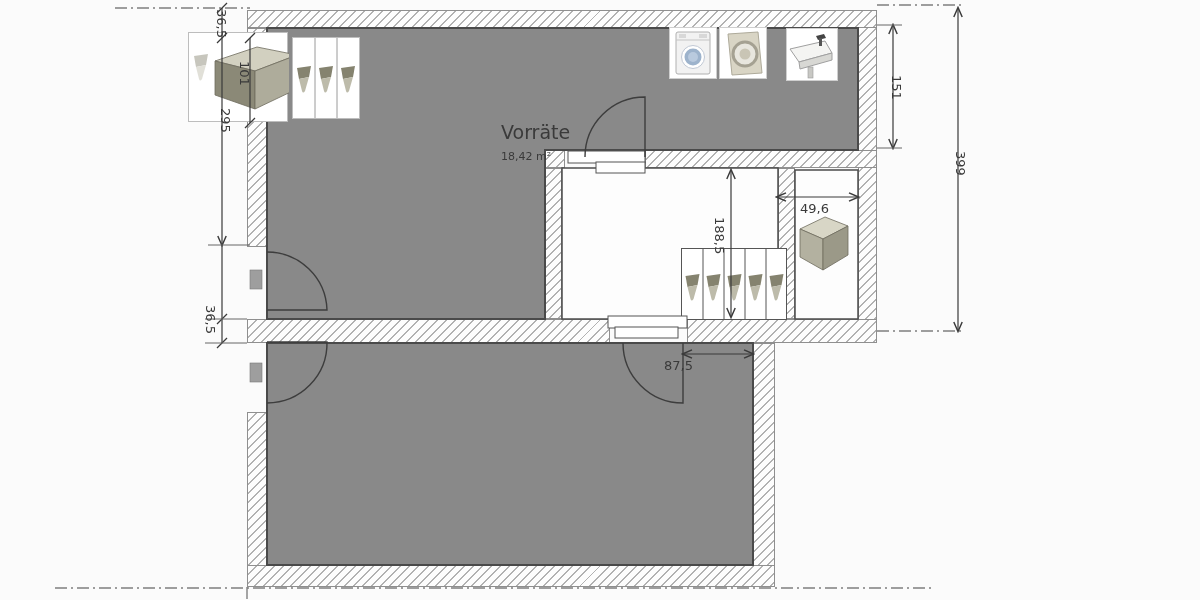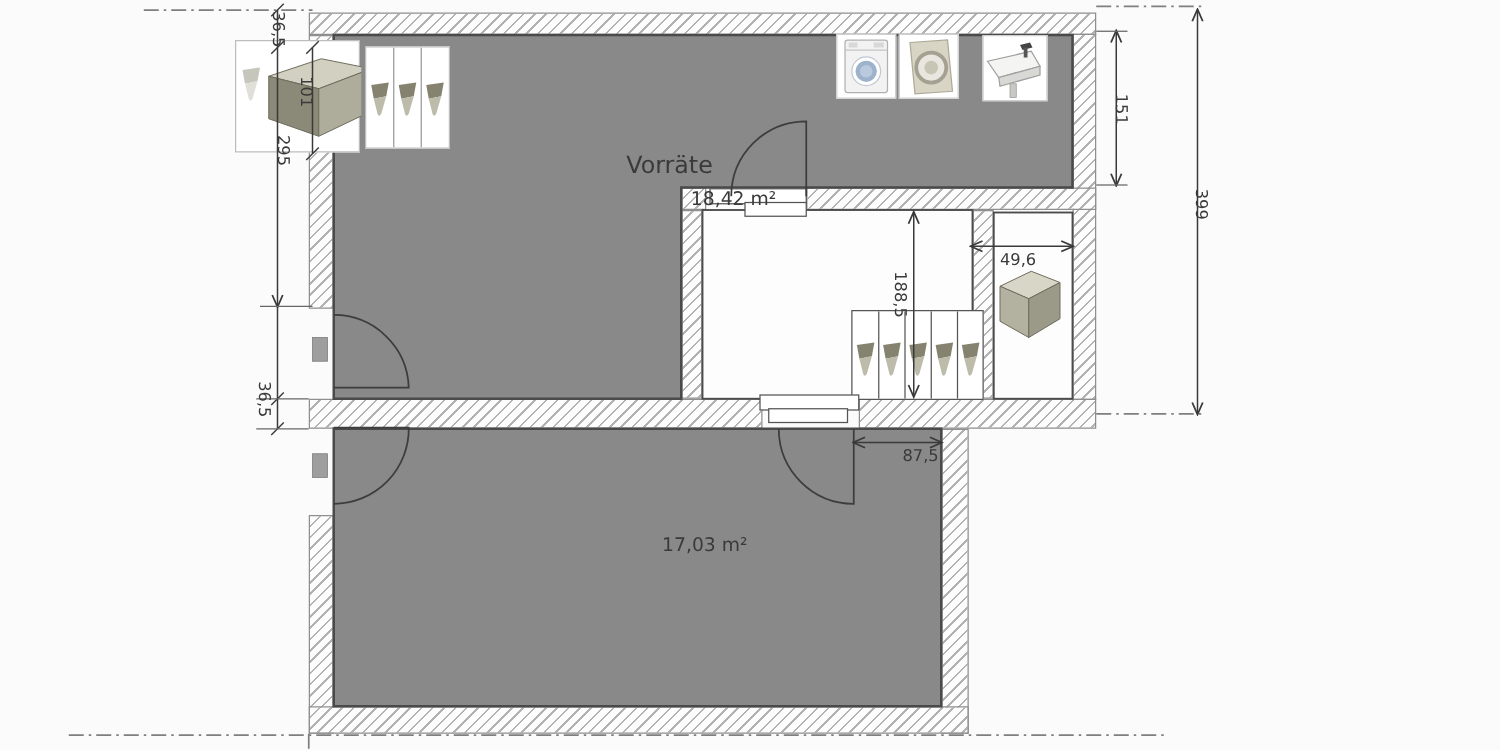--- a/index.html
+++ b/index.html
@@ -8,21 +8,21 @@
   .wall{position:absolute;box-sizing:border-box;border:1px solid #8f8f8f;
         background:repeating-linear-gradient(135deg,#fdfdfd 0px,#fdfdfd 5px,#b2b2b2 5px,#b2b2b2 6.4px);}
   svg.layer{position:absolute;left:0;top:0;width:1200px;height:600px;pointer-events:none;}
   .fbox{position:absolute;box-sizing:border-box;background:#ffffff;border:1px solid #bdbdbd;}
   .fbox svg{position:absolute;left:0;top:0;}
   .shelf{border:1px solid #555;}
   .lbl{position:absolute;white-space:nowrap;color:#3a3a3a;}
   .dim{font-size:13px;}
   .vdim{transform:rotate(90deg);transform-origin:0 0;}
   .room-name{font-size:19px;text-align:left;}
-  .room-area{font-size:15px;text-align:right;}
+  .room-area{font-size:11px;text-align:left;}
 </style>
 </head>
 <body>
 
 <div id="plan">
 
   <div class="wall" style="left:247px;top:10px;width:630px;height:18px;"></div>
   <div class="wall" style="left:858px;top:27px;width:19px;height:293px;"></div>
   <div class="wall" style="left:247px;top:28px;width:20px;height:219px;"></div>
   <div class="wall" style="left:247px;top:412px;width:20px;height:175px;"></div>
@@ -177,25 +177,24 @@
       <line x1="208" y1="245" x2="250" y2="245"></line>
       <line x1="205" y1="319" x2="247" y2="319"></line>
       <line x1="205" y1="343" x2="247" y2="343"></line>
       <line x1="877" y1="25" x2="902" y2="25"></line>
       <line x1="877" y1="148" x2="902" y2="148"></line>
     </g>
   </svg>
 
   <div class="lbl room-name" style="left:501px;top:121px;width:120px;">Vorräte</div>
   <div class="lbl room-area" style="left:501px;top:150px;width:120px;">18,42 m²</div>
-  <div class="lbl room-area" style="left:422px;top:427px;width:176px;">17,03 m²</div>
 
   <div class="lbl dim vdim" style="left:229px;top:9px;">36,5</div>
   <div class="lbl dim vdim" style="left:252px;top:61px;">101</div>
   <div class="lbl dim vdim" style="left:233px;top:108px;">295</div>
   <div class="lbl dim vdim" style="left:218px;top:305px;">36,5</div>
   <div class="lbl dim vdim" style="left:904px;top:75px;">151</div>
   <div class="lbl dim vdim" style="left:968px;top:151px;">399</div>
   <div class="lbl dim vdim" style="left:727px;top:217px;">188,5</div>
   <div class="lbl dim" style="left:800px;top:201px;">49,6</div>
-  <div class="lbl dim" style="left:722px;top:358px;">87,5</div>
+  <div class="lbl dim" style="left:664px;top:358px;">87,5</div>
 
 </div>
 
 </body></html>

